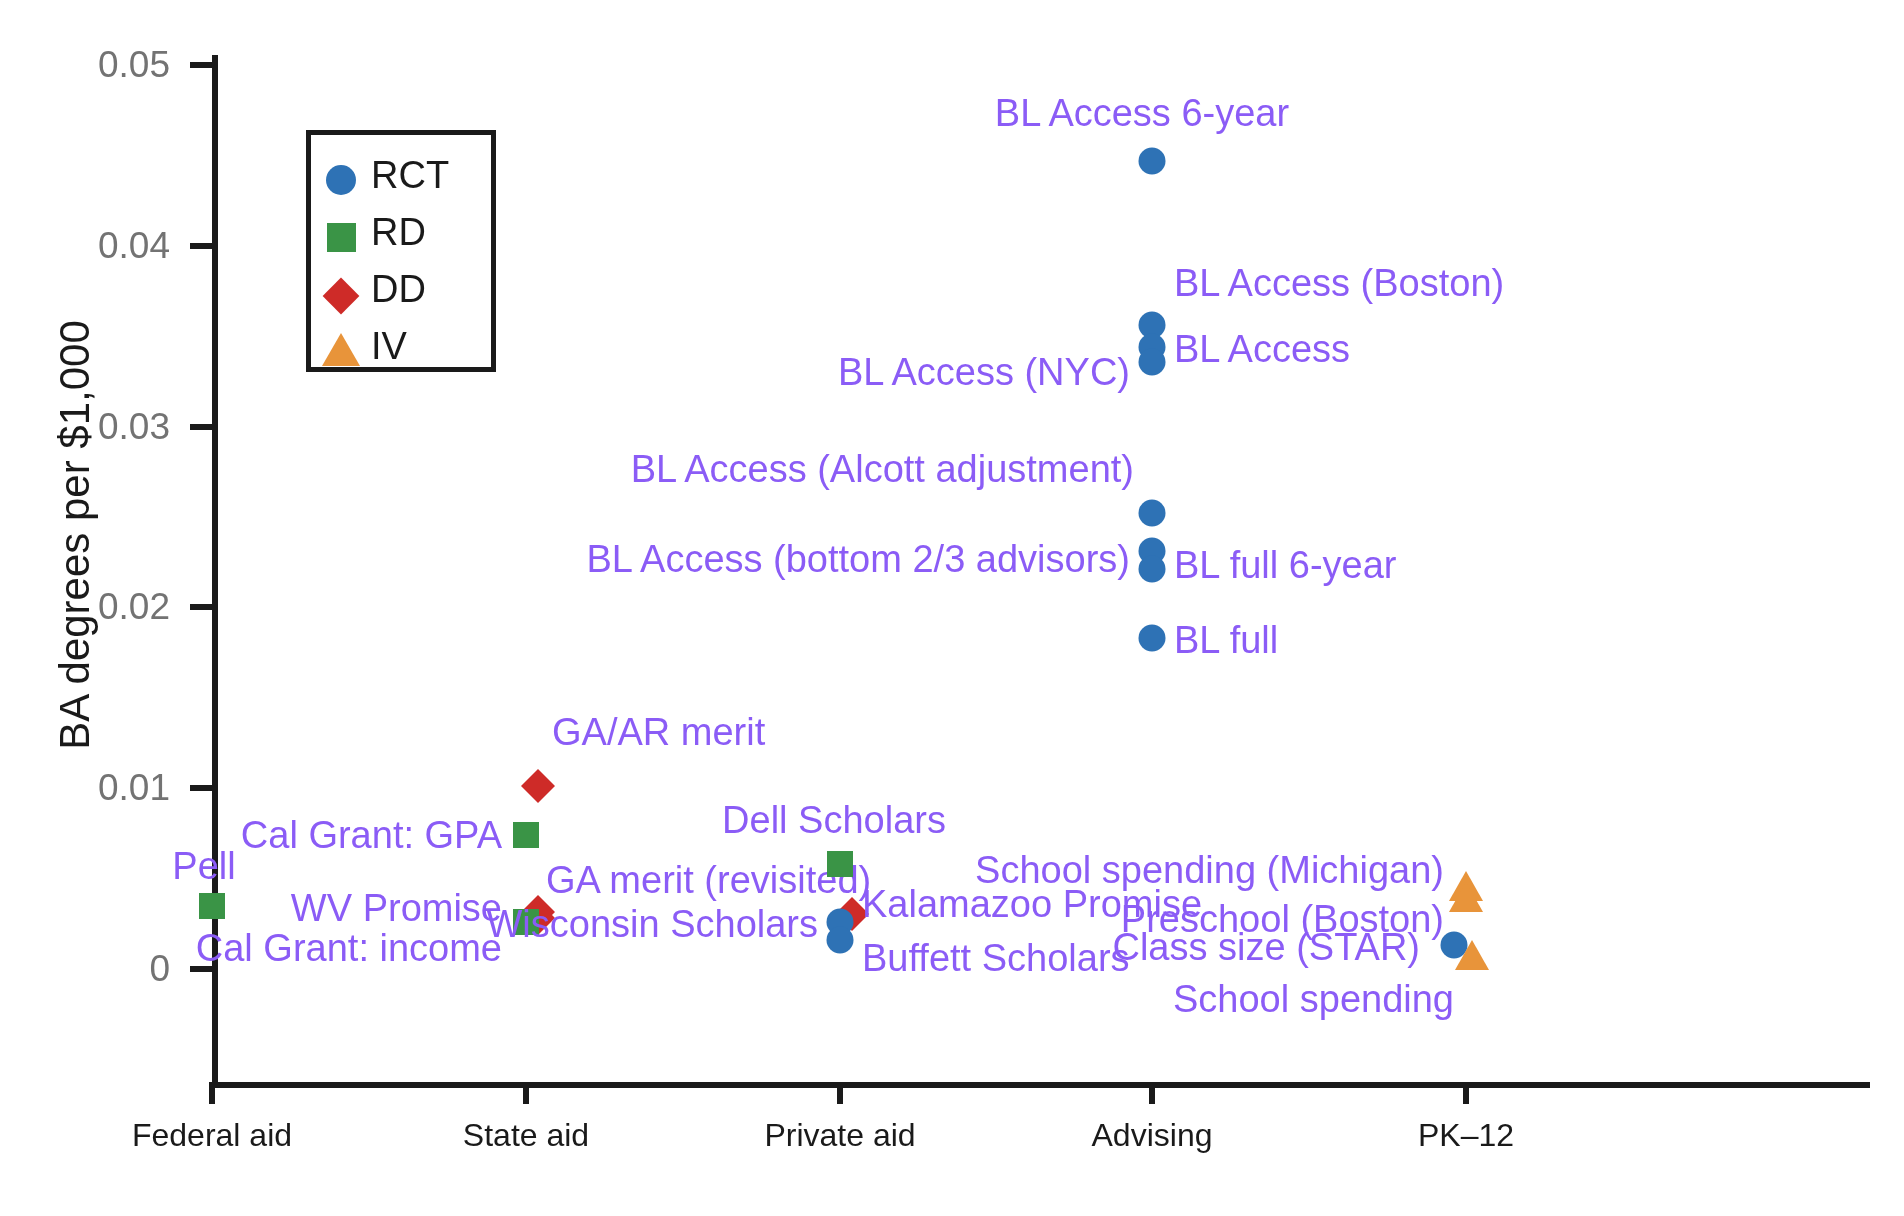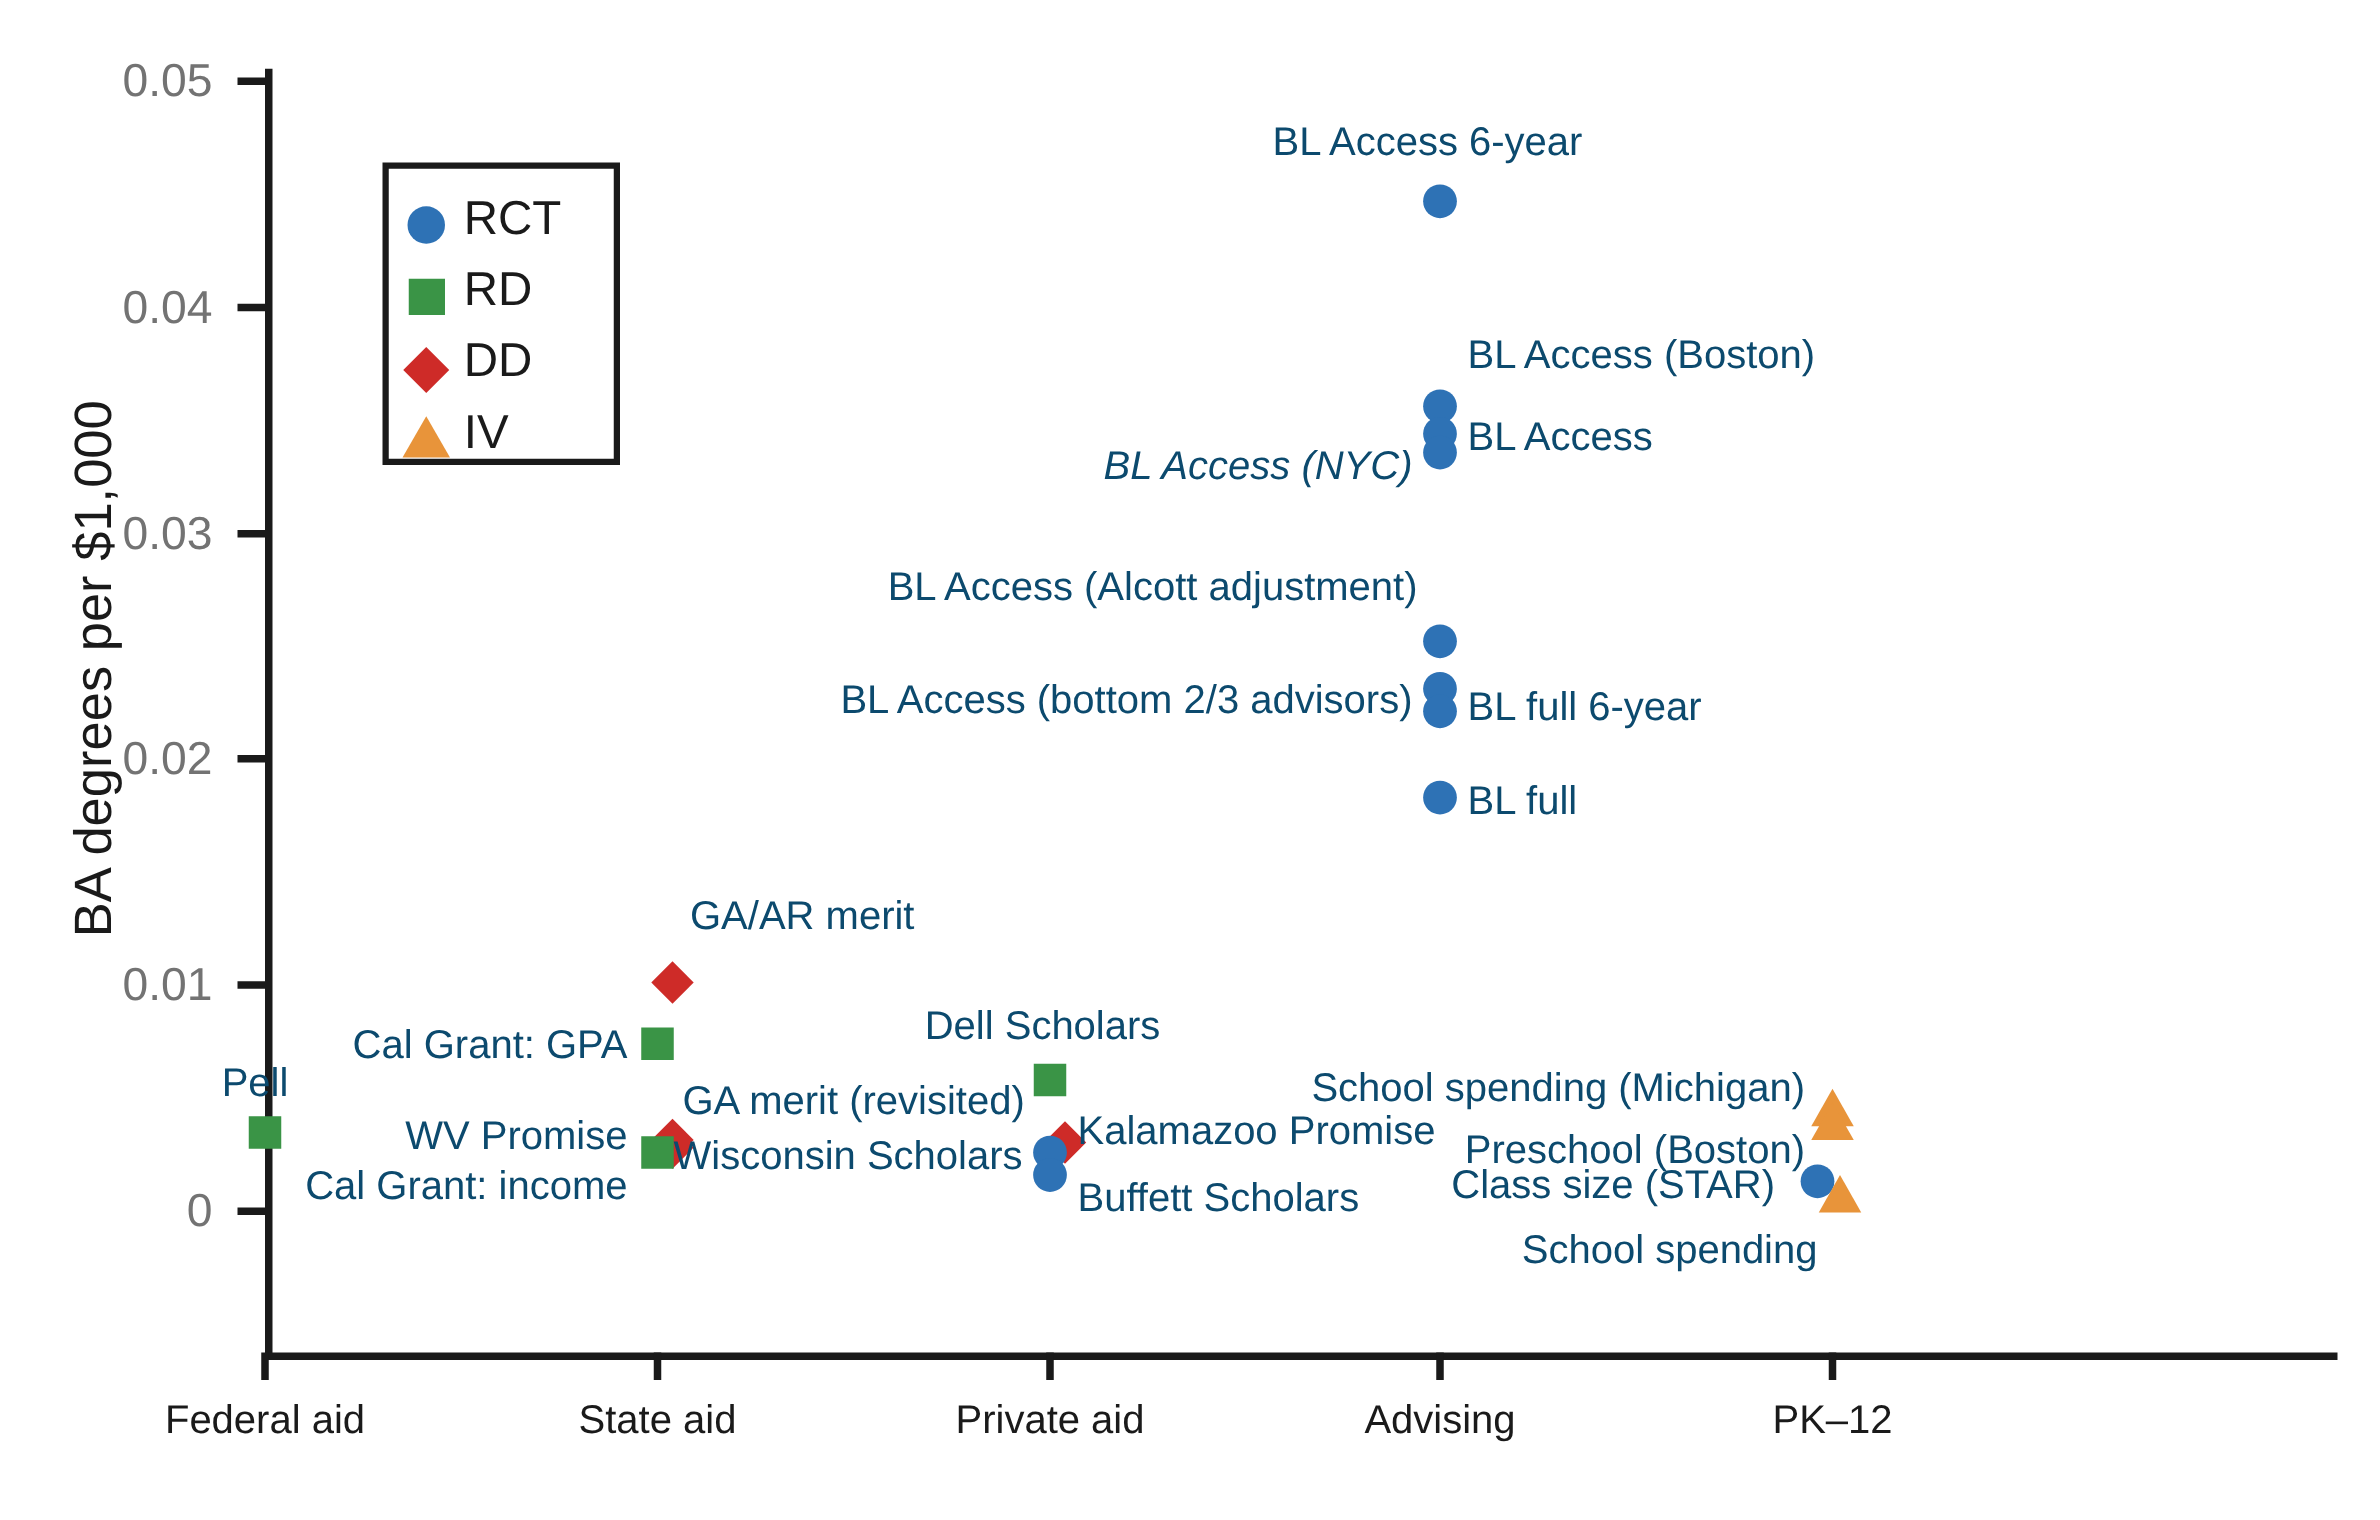--- a/index.html
+++ b/index.html
@@ -35,21 +35,21 @@
   .m-square{width:26px;height:26px;background:#3a9446;}
   .m-diamond{width:24px;height:24px;background:#ce2b28;transform:rotate(45deg);}
   .m-triangle{width:0;height:0;border-left:17px solid transparent;border-right:17px solid transparent;border-bottom:30px solid #e8943a;}
 
   .lg-circle{width:30px;height:30px;border-radius:50%;background:#2e72b5;}
   .lg-square{width:29px;height:29px;background:#3a9446;}
   .lg-diamond{width:26px;height:26px;background:#ce2b28;transform:rotate(45deg);}
   .lg-triangle{width:0;height:0;border-left:19px solid transparent;border-right:19px solid transparent;border-bottom:33px solid #e8943a;}
 
   
-  .plabel{position:absolute;font-size:32px;line-height:42px;white-space:nowrap;color:#0c4a6e;}
+  .plabel{position:absolute;font-size:38px;line-height:42px;white-space:nowrap;color:#8b5cf6;}
   .plabel.right{transform:translateY(-50%);}
   .plabel.left{transform:translate(-100%,-50%);}
   .plabel.center{transform:translate(-50%,-50%);}
 </style>
 </head>
 <body>
 
 <div id="stage">
 
   <div id="y-axis-title">BA degrees per $1,000</div>
@@ -118,21 +118,21 @@
       <div class="plabel left" style="left: 818px; top: 923.992px;">Wisconsin Scholars</div>
       <div class="pt m-circle" title="Buffett Scholars" style="left: 840px; top: 940.072px; background: rgb(46, 114, 181);"></div>
       <div class="plabel right" style="left: 862px; top: 958.072px;">Buffett Scholars</div>
       <div class="pt m-circle" title="BL Access 6-year" style="left: 1152px; top: 160.824px; background: rgb(46, 114, 181);"></div>
       <div class="plabel center" style="left: 1142px; top: 112.824px;">BL Access 6-year</div>
       <div class="pt m-circle" title="BL Access (Boston)" style="left: 1152px; top: 325.352px; background: rgb(46, 114, 181);"></div>
       <div class="plabel right" style="left: 1174px; top: 283.352px;">BL Access (Boston)</div>
       <div class="pt m-circle" title="BL Access" style="left: 1152px; top: 347.048px; background: rgb(46, 114, 181);"></div>
       <div class="plabel right" style="left: 1174px; top: 349.048px;">BL Access</div>
       <div class="pt m-circle" title="BL Access (NYC)" style="left: 1152px; top: 361.512px; background: rgb(46, 114, 181);"></div>
-      <div class="plabel left" style="left: 1130px; top: 371.512px; font-style: italic;">BL Access (NYC)</div>
+      <div class="plabel left" style="left: 1130px; top: 371.512px;">BL Access (NYC)</div>
       <div class="pt m-circle" title="BL Access (Alcott adjustment)" style="left: 1152px; top: 513.384px; background: rgb(46, 114, 181);"></div>
       <div class="plabel left" style="left: 1134px; top: 469.384px;">BL Access (Alcott adjustment)</div>
       <div class="pt m-circle" title="BL Access (bottom 2/3 advisors)" style="left: 1152px; top: 551.352px; background: rgb(46, 114, 181);"></div>
       <div class="plabel left" style="left: 1130px; top: 559.352px;">BL Access (bottom 2/3 advisors)</div>
       <div class="pt m-circle" title="BL full 6-year" style="left: 1152px; top: 569.432px; background: rgb(46, 114, 181);"></div>
       <div class="plabel right" style="left: 1174px; top: 565.432px;">BL full 6-year</div>
       <div class="pt m-circle" title="BL full" style="left: 1152px; top: 638.136px; background: rgb(46, 114, 181);"></div>
       <div class="plabel right" style="left: 1174px; top: 640.136px;">BL full</div>
       <div class="pt m-triangle" title="School spending (Michigan)" style="left: 1466px; top: 885.832px; background: transparent; border-bottom-color: rgb(232, 148, 58);"></div>
       <div class="plabel left" style="left: 1444px; top: 869.832px;">School spending (Michigan)</div>

